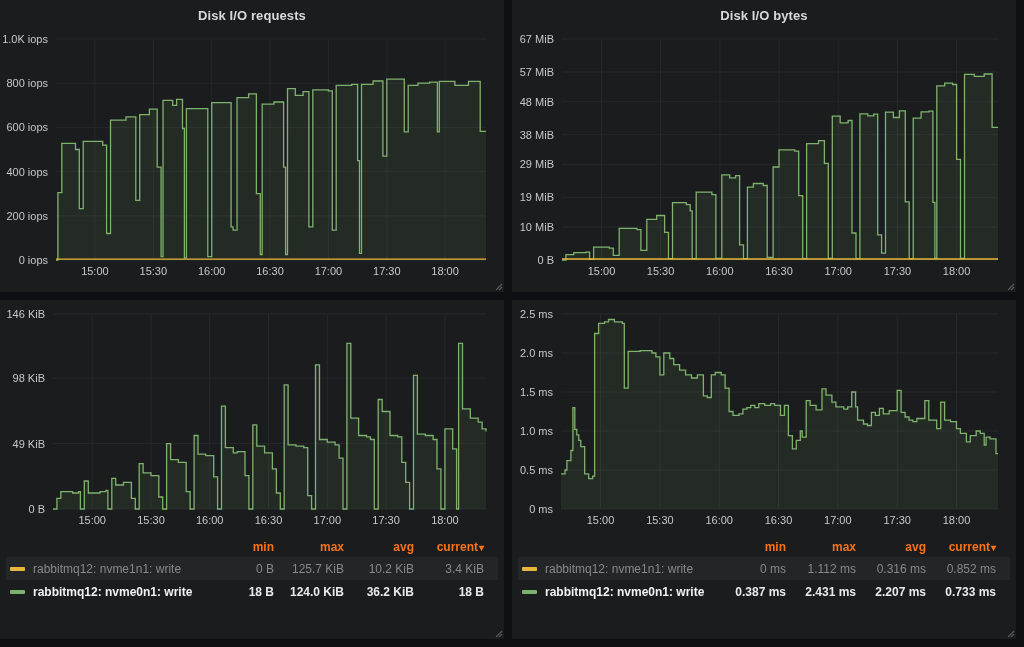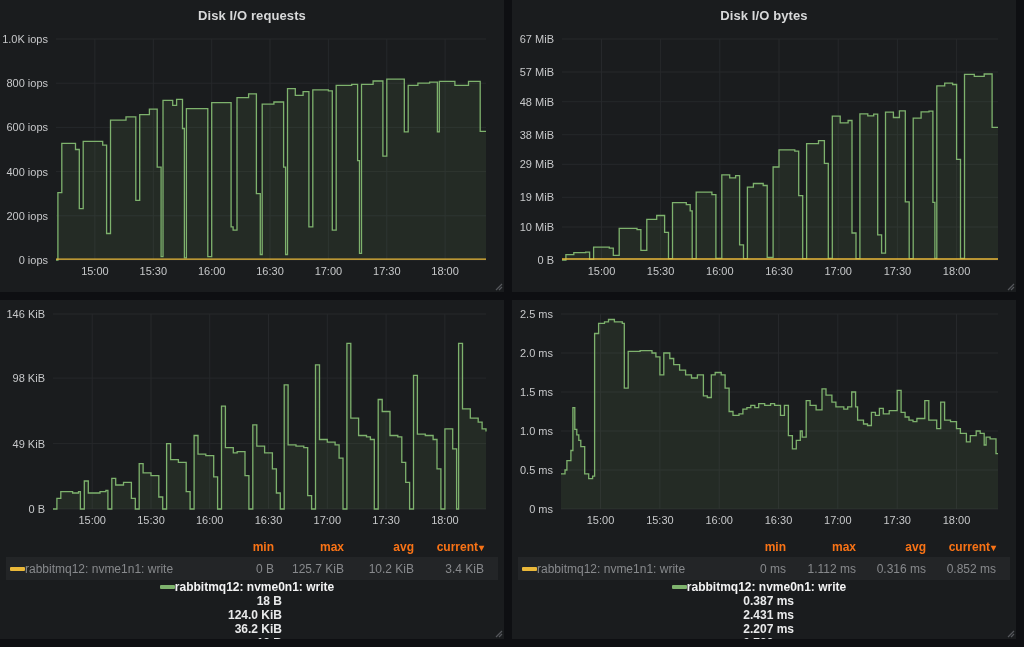--- a/index.html
+++ b/index.html
@@ -5,22 +5,22 @@
   html,body{margin:0;padding:0;background:#0e0f12;}
   body{width:1024px;height:647px;overflow:hidden;font-family:"Liberation Sans",sans-serif;-webkit-font-smoothing:antialiased;}
   .dashboard{display:grid;grid-template-columns:504px 504px;grid-template-rows:292px 339px;gap:8px;box-sizing:border-box;width:1024px;height:644px;}
   .panel{background:#1a1c1e;position:relative;display:flex;flex-direction:column;overflow:hidden;}
   .panel-title{height:30px;line-height:32px;text-align:center;color:#d8d9da;font-weight:700;font-size:13px;letter-spacing:.1px;cursor:pointer;flex:0 0 auto;}
   svg.chart{display:block;flex:0 0 auto;}
   .legend{flex:0 0 auto;height:77px;box-sizing:border-box;padding:4px 20px 0 10px;font-size:12px;color:#c7c8ca;}
   .legend-header{display:flex;align-items:center;height:21px;color:#f97316;font-weight:700;}
   .legend-row{display:flex;align-items:center;height:23px;margin:0 -14px 0 -4px;padding:0 14px 0 4px;}
   .legend-row.dimmed{background:rgba(255,255,255,.045);color:#87898c;}
-  .legend-row.active{color:#e9eaeb;font-weight:700;flex-direction:column;}
-  .legend-label{flex:1;display:flex;align-items:center;gap:0;min-width:0;}
+  .legend-row.active{color:#e9eaeb;font-weight:700;}
+  .legend-label{flex:1;display:flex;align-items:center;gap:8px;min-width:0;}
   .legend-row.active .series-name{color:#f2f2f3;}
   .series-name{cursor:pointer;white-space:nowrap;}
   .swatch{display:inline-block;width:15px;height:4px;border-radius:1px;cursor:pointer;flex:0 0 auto;}
   .lcol{width:70px;text-align:right;white-space:nowrap;flex:0 0 auto;}
   .lcol.sortable{cursor:pointer;}
   .caret{font-size:10px;margin-left:1px;}
   .resize-handle{position:absolute;right:1px;bottom:1px;width:9px;height:9px;cursor:nwse-resize;}
 </style>
 </head>
 <body>

